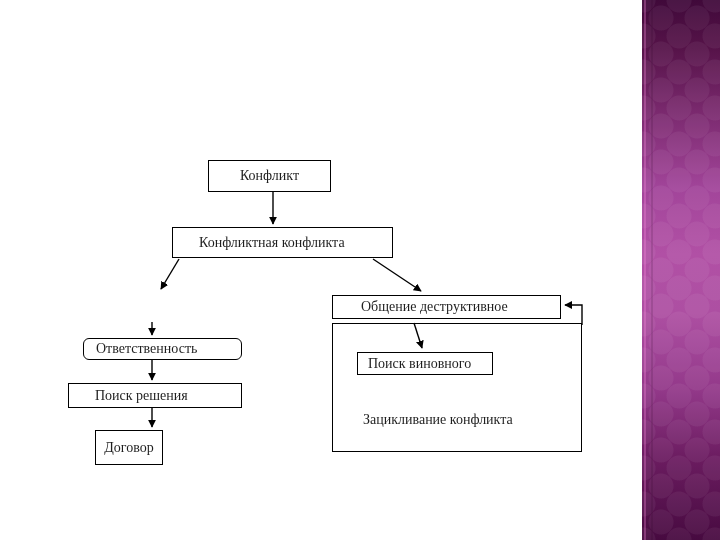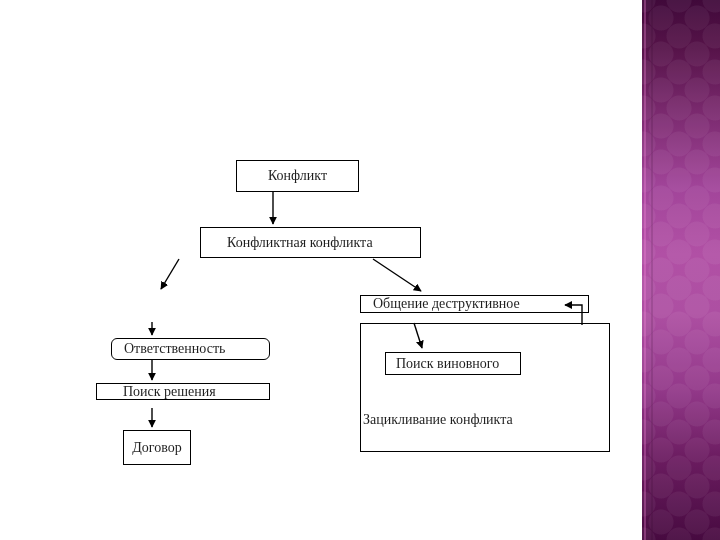--- a/index.html
+++ b/index.html
@@ -58,31 +58,30 @@
     box-sizing: border-box;
     border: 1.4px solid var(--line, #000000);
     background: var(--box-bg, #ffffff);
     color: var(--ink, #1f1f1f);
     font-size: 14px;
     line-height: 1.1;
     display: flex;
     align-items: center;
     white-space: nowrap;
     overflow: hidden;
-    margin-left: 28px;
   }
   .node.centered { justify-content: center; }
 
   #node-konflikt      { left: 208px; top: 160px; width: 123px; height: 32px; }
   #node-situaciya     { left: 172px; top: 227px; width: 221px; height: 31px; padding-left: 26px; }
   #node-prod          { left:  70px; top: 295px; width: 228px; height: 27px; padding-left: 12px; }
   #node-otvet         { left:  83px; top: 338px; width: 159px; height: 22px; padding-left: 12px; border-radius: 6px; }
-  #node-reshenie      { left:  68px; top: 383px; width: 174px; height: 17px; padding-left: 26px; }
+  #node-reshenie      { left:  68px; top: 383px; width: 174px; height: 25px; padding-left: 26px; }
   #node-dogovor       { left:  95px; top: 430px; width:  68px; height: 35px; }
-  #node-destr         { left: 332px; top: 295px; width: 229px; height: 18px; padding-left: 12px; }
+  #node-destr         { left: 332px; top: 295px; width: 229px; height: 24px; padding-left: 28px; }
   #zone-destructive   { left: 332px; top: 323px; width: 250px; height: 129px; background: transparent; }
   #node-vinovny       { left: 357px; top: 352px; width: 136px; height: 23px; padding-left: 10px; align-items: center; }
   #label-zacikl {
     position: absolute;
     left: 363px; top: 412px;
     color: var(--ink, #1f1f1f);
     font-size: 14px;
     white-space: nowrap;
   }
   

